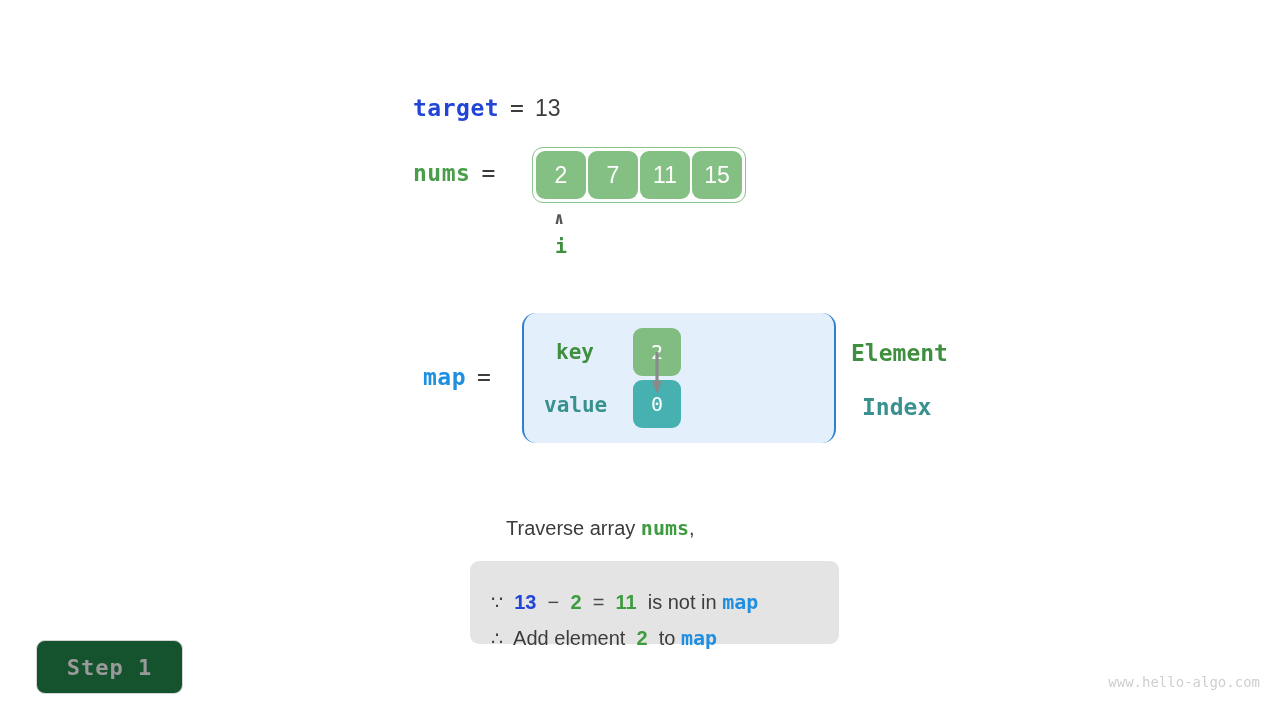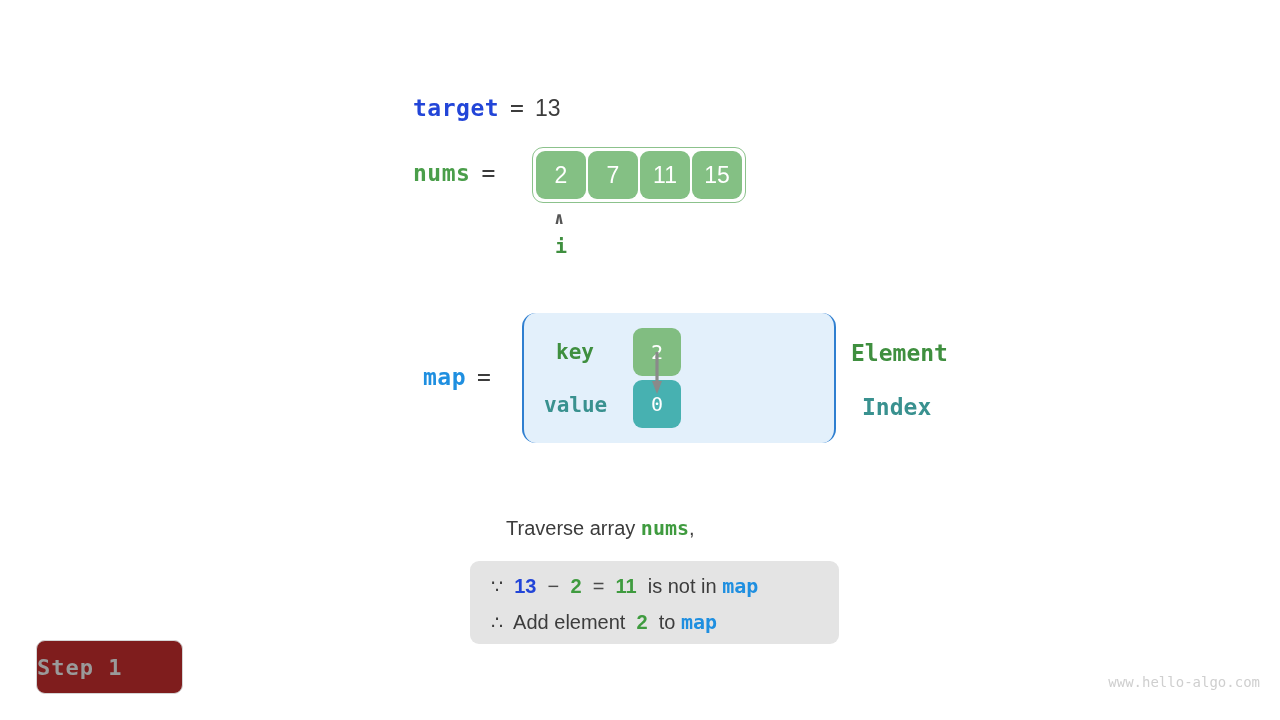--- a/index.html
+++ b/index.html
@@ -203,20 +203,21 @@
     width: 369px;
     height: 83px;
     background: #e4e4e4;
     border-radius: 9px;
   }
   .expl-line {
     position: absolute;
     font-size: 20px;
     color: #3c3c3c;
     white-space: nowrap;
+    margin-top: 16px;
   }
   .expl-line-1 { left: 491px; top: 574px; }
   .expl-line-2 { left: 491px; top: 610px; }
   .sym { color: #3c3c3c; font-size: 19px; }
   .num-royal {
     font-family: "Liberation Sans", sans-serif;
     font-weight: bold;
     color: #2245d8;
   }
   .num-green {
@@ -228,23 +229,24 @@
 
   
   .step-badge {
     position: absolute;
     left: 36px;
     top: 640px;
     width: 145px;
     height: 52px;
     border: 1.4px solid #d5d5d5;
     border-radius: 9px;
-    background: #7f1d1d;
-    display: flex;
-    align-items: center;
+    background: #14532d;
+    display: flex;
+    align-items: center;
+    justify-content: center;
   }
   .step-text {
     font-family: "DejaVu Sans Mono", monospace;
     font-weight: bold;
     font-size: 22px;
     color: #9a9a9a;
     letter-spacing: 1px;
   }
 
   .watermark {

